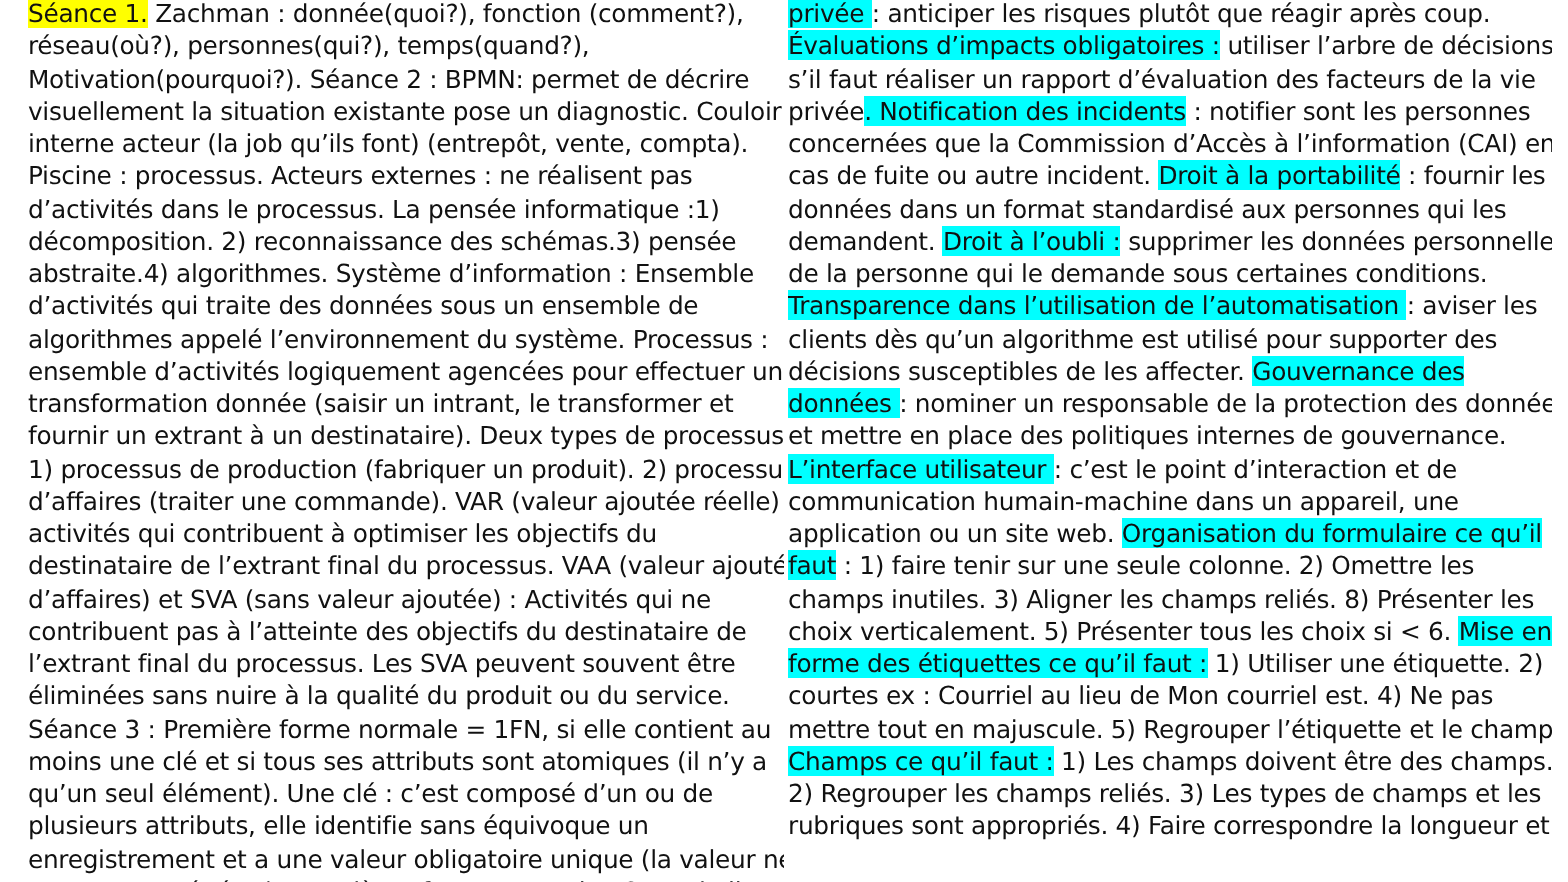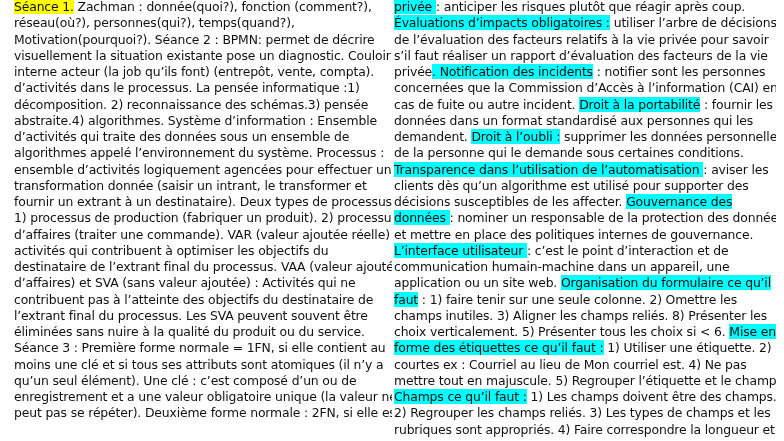--- a/index.html
+++ b/index.html
@@ -23,46 +23,47 @@
 </head>
 <body>
 
 <div class="page">
   <div class="col col-left" id="col-left">
       <span class="line"><span class="hl-yellow">Séance 1.</span><span> Zachman : donnée(quoi?), fonction (comment?),</span></span>
       <span class="line"><span>réseau(où?), personnes(qui?), temps(quand?),</span></span>
       <span class="line"><span>Motivation(pourquoi?). Séance 2 : BPMN: permet de décrire</span></span>
       <span class="line"><span>visuellement la situation existante pose un diagnostic. Couloir :</span></span>
       <span class="line"><span>interne acteur (la job qu’ils font) (entrepôt, vente, compta).</span></span>
+      <span class="line"><span>Piscine : processus. Acteurs externes : ne réalisent pas</span></span>
       <span class="line"><span>d’activités dans le processus. La pensée informatique :1)</span></span>
       <span class="line"><span>décomposition. 2) reconnaissance des schémas.3) pensée</span></span>
       <span class="line"><span>abstraite.4) algorithmes. Système d’information : Ensemble</span></span>
       <span class="line"><span>d’activités qui traite des données sous un ensemble de</span></span>
       <span class="line"><span>algorithmes appelé l’environnement du système. Processus :</span></span>
       <span class="line"><span>ensemble d’activités logiquement agencées pour effectuer une</span></span>
       <span class="line"><span>transformation donnée (saisir un intrant, le transformer et</span></span>
       <span class="line"><span>fournir un extrant à un destinataire). Deux types de processus :</span></span>
       <span class="line"><span>1) processus de production (fabriquer un produit). 2) processus</span></span>
       <span class="line"><span>d’affaires (traiter une commande). VAR (valeur ajoutée réelle) :</span></span>
       <span class="line"><span>activités qui contribuent à optimiser les objectifs du</span></span>
       <span class="line"><span>destinataire de l’extrant final du processus. VAA (valeur ajoutée</span></span>
       <span class="line"><span>d’affaires) et SVA (sans valeur ajoutée) : Activités qui ne</span></span>
       <span class="line"><span>contribuent pas à l’atteinte des objectifs du destinataire de</span></span>
       <span class="line"><span>l’extrant final du processus. Les SVA peuvent souvent être</span></span>
       <span class="line"><span>éliminées sans nuire à la qualité du produit ou du service.</span></span>
       <span class="line"><span>Séance 3 : Première forme normale = 1FN, si elle contient au</span></span>
       <span class="line"><span>moins une clé et si tous ses attributs sont atomiques (il n’y a</span></span>
       <span class="line"><span>qu’un seul élément). Une clé : c’est composé d’un ou de</span></span>
+      <span class="line"><span>plusieurs attributs, elle identifie sans équivoque un</span></span>
       <span class="line"><span>enregistrement et a une valeur obligatoire unique (la valeur ne</span></span>
       <span class="line"><span>peut pas se répéter). Deuxième forme normale : 2FN, si elle est</span></span>
     </div>
   <div class="col col-right" id="col-right">
       <span class="line"><span class="hl-cyan">privée </span><span>: anticiper les risques plutôt que réagir après coup.</span></span>
       <span class="line"><span class="hl-cyan">Évaluations d’impacts obligatoires :</span><span> utiliser l’arbre de décisions</span></span>
-      <span class="line"><span>de l’évaluation des facteurs relatifs à la vie privée pour savoir</span></span>
       <span class="line"><span>s’il faut réaliser un rapport d’évaluation des facteurs de la vie</span></span>
       <span class="line"><span>privée</span><span class="hl-cyan">. Notification des incidents</span><span> : notifier sont les personnes</span></span>
       <span class="line"><span>concernées que la Commission d’Accès à l’information (CAI) en</span></span>
       <span class="line"><span>cas de fuite ou autre incident. </span><span class="hl-cyan">Droit à la portabilité</span><span> : fournir les</span></span>
       <span class="line"><span>données dans un format standardisé aux personnes qui les</span></span>
       <span class="line"><span>demandent. </span><span class="hl-cyan">Droit à l’oubli :</span><span> supprimer les données personnelles</span></span>
       <span class="line"><span>de la personne qui le demande sous certaines conditions.</span></span>
       <span class="line"><span class="hl-cyan">Transparence dans l’utilisation de l’automatisation </span><span>: aviser les</span></span>
       <span class="line"><span>clients dès qu’un algorithme est utilisé pour supporter des</span></span>
       <span class="line"><span>décisions susceptibles de les affecter. </span><span class="hl-cyan">Gouvernance des</span></span>

